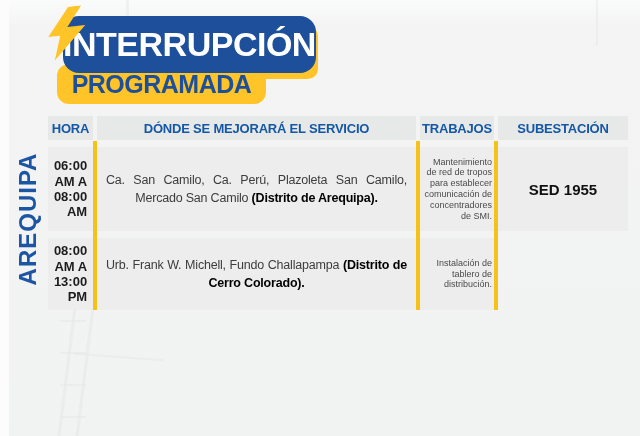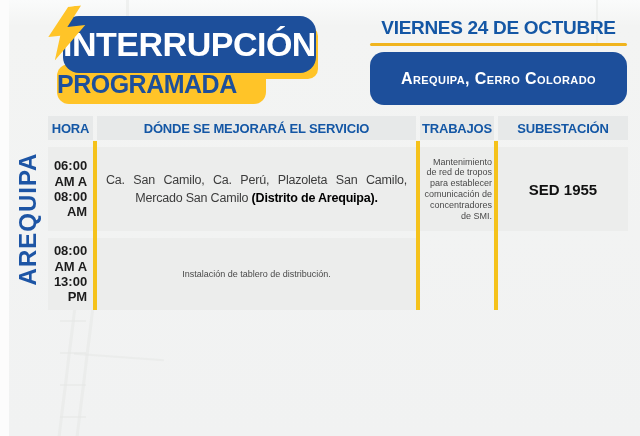--- a/index.html
+++ b/index.html
@@ -18,21 +18,21 @@
   .ghost.rail2{left:84px; top:298px; width:3px; height:140px; transform:rotate(7deg);}
   .ghost.rung{left:60px; width:26px; height:2px;}
   .ghost.wire{left:74px; top:356px; width:90px; height:2px; transform:rotate(4deg);}
   .ghost.t1{left:126px; top:0; width:3px; height:100px; opacity:.5;}
   .ghost.t2{left:596px; top:0; width:2px; height:46px; opacity:.5;}
 
   
   .bolt{position:absolute; left:44px; top:7px; width:46px; height:52px; z-index:4; transform:rotate(-6deg);}
   .accent-tab{position:absolute; left:250px; top:26px; width:68px; height:53px; border-radius:10px; z-index:1;}
   .badge-sub{position:absolute; left:57px; top:64px; width:209px; height:40px;
-    border-radius:12px; z-index:1; display:flex; align-items:center; }
+    border-radius:12px; z-index:1; display:flex; align-items:center; justify-content:center;}
   .badge-sub span{font-size:25px; font-weight:bold; letter-spacing:-0.5px;}
   .badge-main{position:absolute; left:63px; top:16px; width:253px; height:57px;
     border-radius:16px; z-index:2; display:flex; align-items:center; justify-content:center;}
   .badge-main span{color:#fff; font-size:34px; font-weight:bold; letter-spacing:-0.5px;}
 
   
   .head-right{position:absolute; left:370px; top:17px; width:257px; z-index:2;}
   .date{ text-align:center; font-size:19px; font-weight:bold; letter-spacing:-0.3px;}
   .date-rule{height:3px; margin-top:4px; border-radius:2px;}
   .loc-pill{margin-top:6px; height:53px; border-radius:14px;
@@ -86,27 +86,20 @@
   <div class="accent-tab" style="background:#ffc428"></div>
 
   <div class="badge-sub" style="background:#ffc428">
     <span style="color:#1d4f9b">PROGRAMADA</span>
   </div>
 
   <div class="badge-main" style="background:#1d4f9b">
     <span>INTERRUPCIÓN</span>
   </div>
 
-  <div class="head-right">
-    <div class="date" style="color:#1457a5">VIERNES 24 DE OCTUBRE</div>
-    <div class="date-rule" style="background:#f0b41e"></div>
-    <div class="loc-pill" style="background:#1d4f9b">
-      <span>Arequipa, Cerro Colorado</span>
-    </div>
-  </div>
 
   <div class="region" style="color:#1d55a5">AREQUIPA</div>
 
   <div class="tbl">
 
     <div class="cell hcell" style="color:#1457a5">HORA</div>
     <div class="cell hcell" style="color:#1457a5">DÓNDE SE MEJORARÁ EL SERVICIO</div>
     <div class="cell hcell" style="color:#1457a5">TRABAJOS</div>
     <div class="cell hcell" style="color:#1457a5">SUBESTACIÓN</div>
 
@@ -117,20 +110,23 @@
     <div class="cell dcell donde">
       <p><span>Ca. San Camilo, Ca. Perú, Plazoleta San Camilo, Mercado San Camilo </span><b>(Distrito de Arequipa).</b></p>
     </div>
     <div class="cell dcell trab">Mantenimiento de red de tropos para establecer comunicación de concentradores de SMI.</div>
     <div class="cell dcell sed">SED 1955</div>
 
     <div class="cell dcell hora">08:00
 AM A
 13:00
 PM</div>
+    <div class="cell dcell donde">
+      <p><span>Urb. Frank W. Michell, Fundo Challapampa </span><b>(Distrito de Cerro Colorado).</b></p>
+    </div>
     <div class="cell dcell trab">Instalación de tablero de distribución.</div>
 
     <div class="vline vl1" style="background:#f5c21b"></div>
     <div class="vline vl2" style="background:#f5c21b"></div>
     <div class="vline vl3" style="background:#f5c21b"></div>
   </div>
 
 </div>
 
 </body></html>

